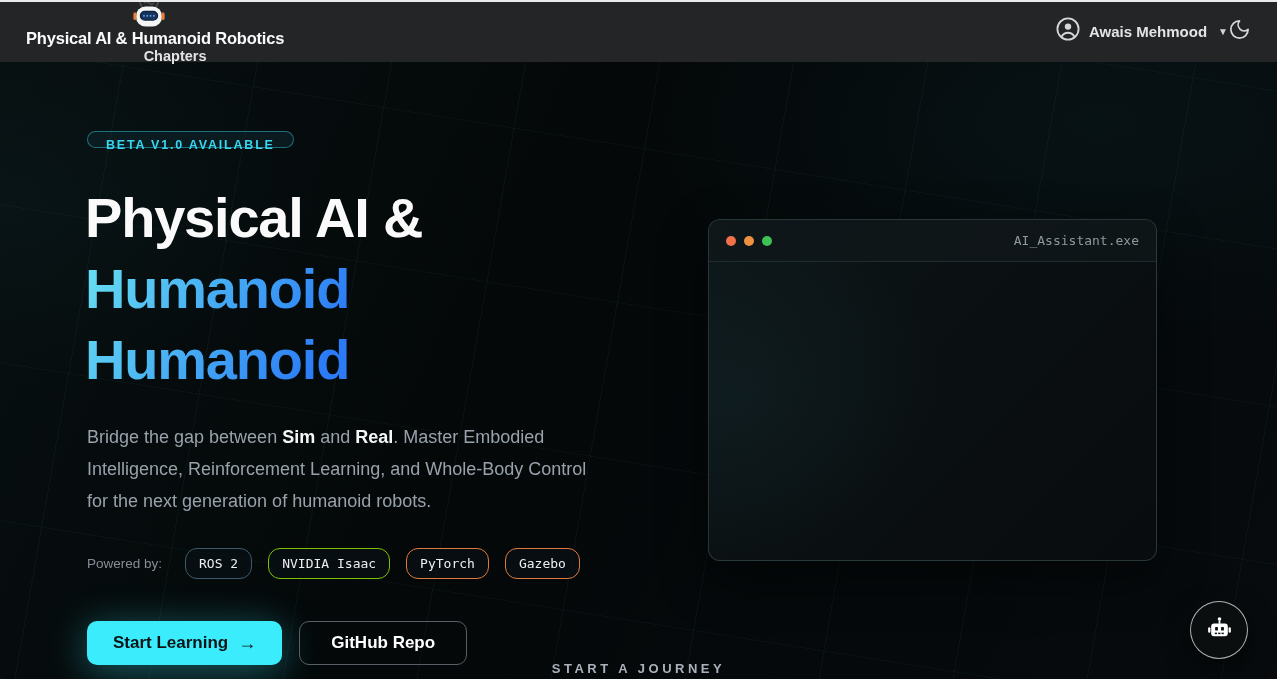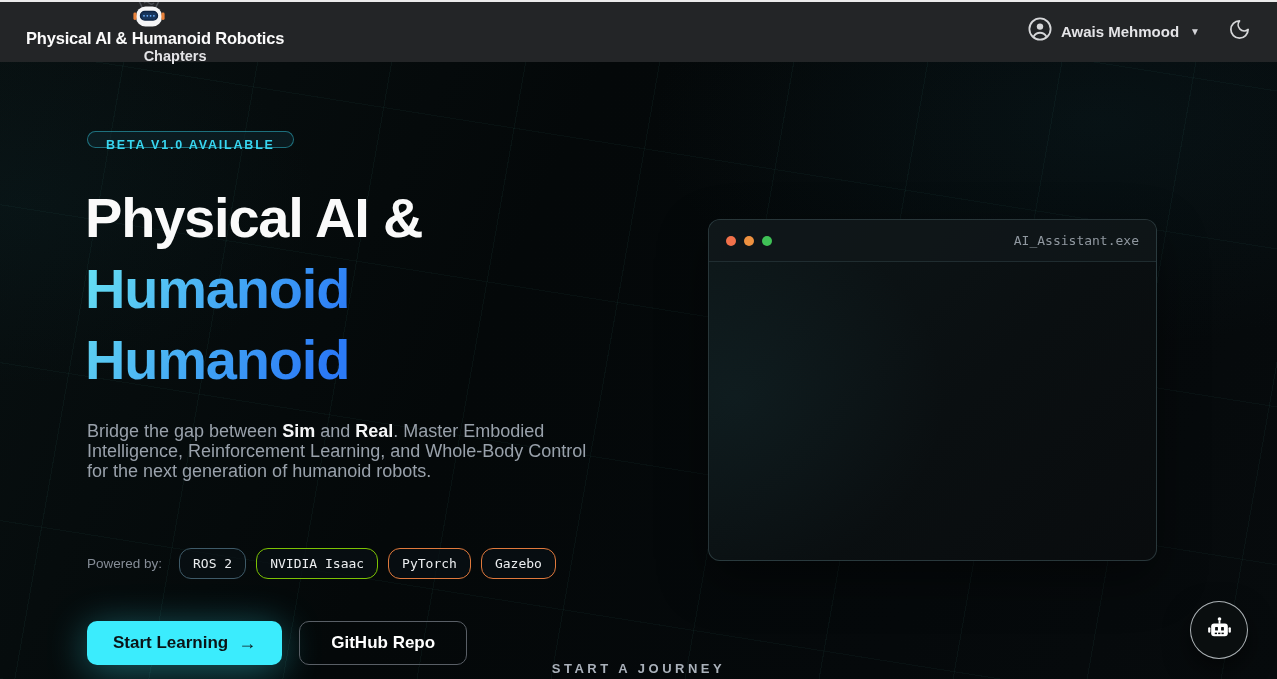--- a/index.html
+++ b/index.html
@@ -25,21 +25,21 @@
 
   
   .navbar {
     position: absolute; top: 0; left: 0; right: 0; height: 62px; z-index: 10;
     background: #232527; display: flex; align-items: center; padding: 0 26px;
   }
   .nav-left { display: flex; align-items: center; flex-direction: column; }
   .logo { display: flex; align-items: center; margin-right: 12px; }
   .brand { font-size: 16.5px; font-weight: 700; color: #fafafa; letter-spacing: -0.2px; }
   .nav-link { margin-left: 40px; font-size: 14.5px; font-weight: 600; color: #e4e4e7; cursor: pointer; text-decoration: none; }
-  .nav-right { margin-left: auto; display: flex; align-items: center; gap: 28px; }
+  .nav-right { margin-left: auto; display: flex; align-items: center; }
   .user-menu { display: flex; align-items: center; gap: 9px; cursor: pointer; }
   .user-name { color: #e4e4e7; font-size: 15px; font-weight: 600; }
   .caret { color: #d4d4d8; font-size: 10px; margin-left: 2px; }
   .theme-toggle { background: none; border: none; padding: 0; cursor: pointer; display: flex; align-items: center; }
 
   
   .badge {
     position: absolute; left: 87px; top: 131px; z-index: 2;
     height: 17px; line-height: 27px; padding: 0 18px;
     border: 1px solid rgba(56,214,240,0.45); border-radius: 999px;
@@ -50,25 +50,25 @@
     position: absolute; left: 85px; top: 182px; z-index: 2; margin: 0;
     font-size: 56px; line-height: 71px; font-weight: 800; letter-spacing: -1.2px; color: #fafafa;
   }
   .grad {
     display: inline-block;
     background: linear-gradient(118deg, #65ddf2 4%, #41a4f4 52%, #2b7af6 88%);
     -webkit-background-clip: text; background-clip: text; color: transparent;
   }
   .desc {
     position: absolute; left: 87px; top: 421px; width: 506px; z-index: 2; margin: 0;
-    font-size: 18px; line-height: 20px; color: #99a1ab; font-weight: 400;
+    font-size: 18px; line-height: 32px; color: #99a1ab; font-weight: 400;
   }
   .desc .b { color: #f5f6f7; font-weight: 700; }
 
-  .powered { position: absolute; left: 87px; top: 548px; z-index: 2; display: flex; align-items: center; gap: 10px; }
+  .powered { position: absolute; left: 87px; top: 548px; z-index: 2; display: flex; align-items: center; gap: 16px; }
   .powered-label { color: #868d97; font-size: 13.5px; margin-right: 7px; }
   .tag {
     font-family: "DejaVu Sans Mono", monospace; font-size: 13px; color: #eceef0;
     padding: 7px 13px; border-radius: 12px; border: 1px solid #3e5a68;
     background: rgba(9,17,21,0.65); cursor: default; white-space: nowrap;
   }
 
   .cta-row { position: absolute; left: 87px; top: 621px; z-index: 2; display: flex; gap: 17px; }
   .btn { height: 44px; border-radius: 10px; font-size: 17px; font-weight: 700;
     font-family: "Liberation Sans", sans-serif; display: flex; align-items: center; cursor: pointer; }

